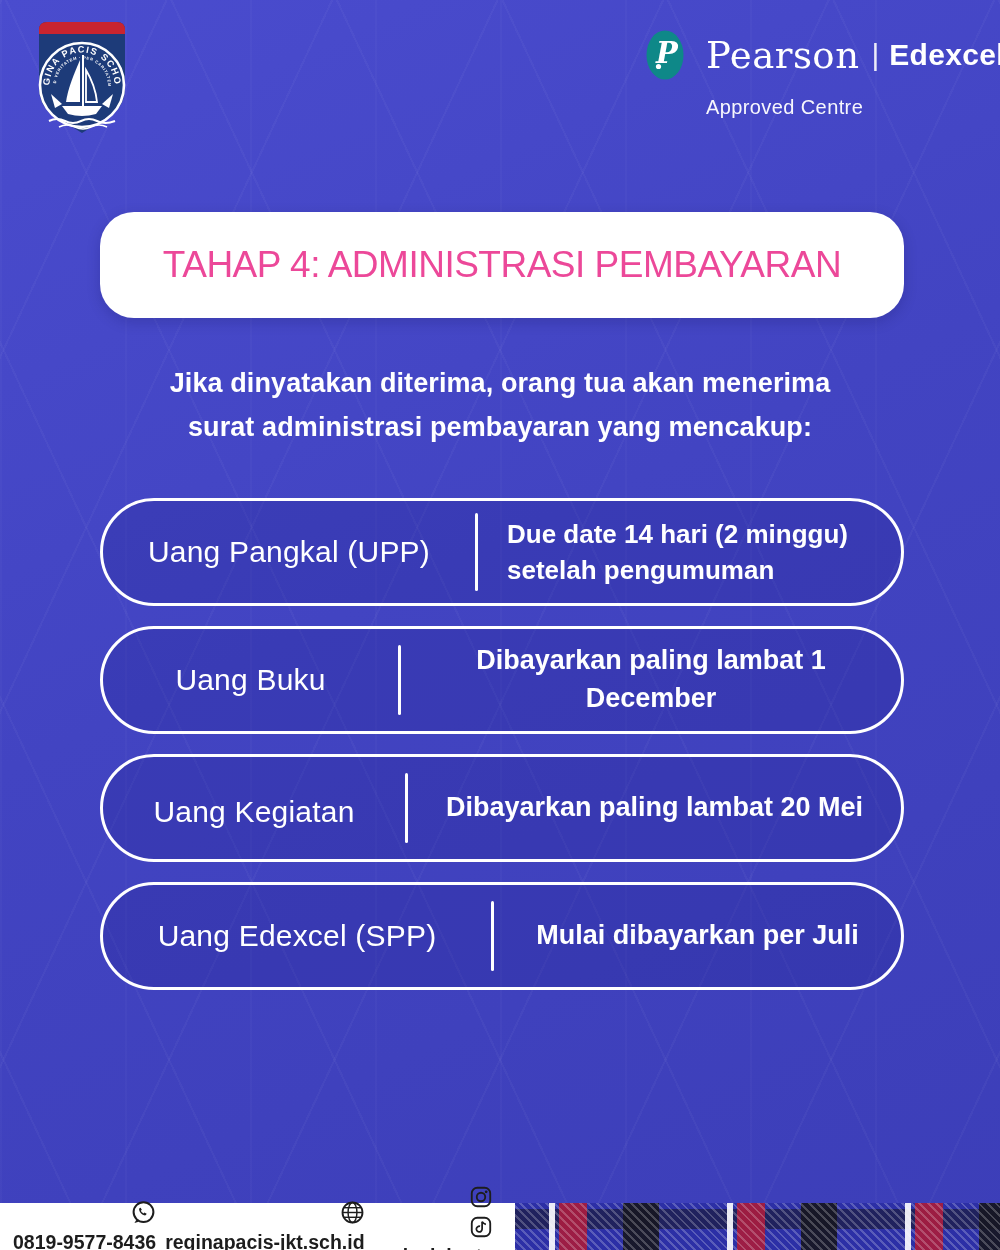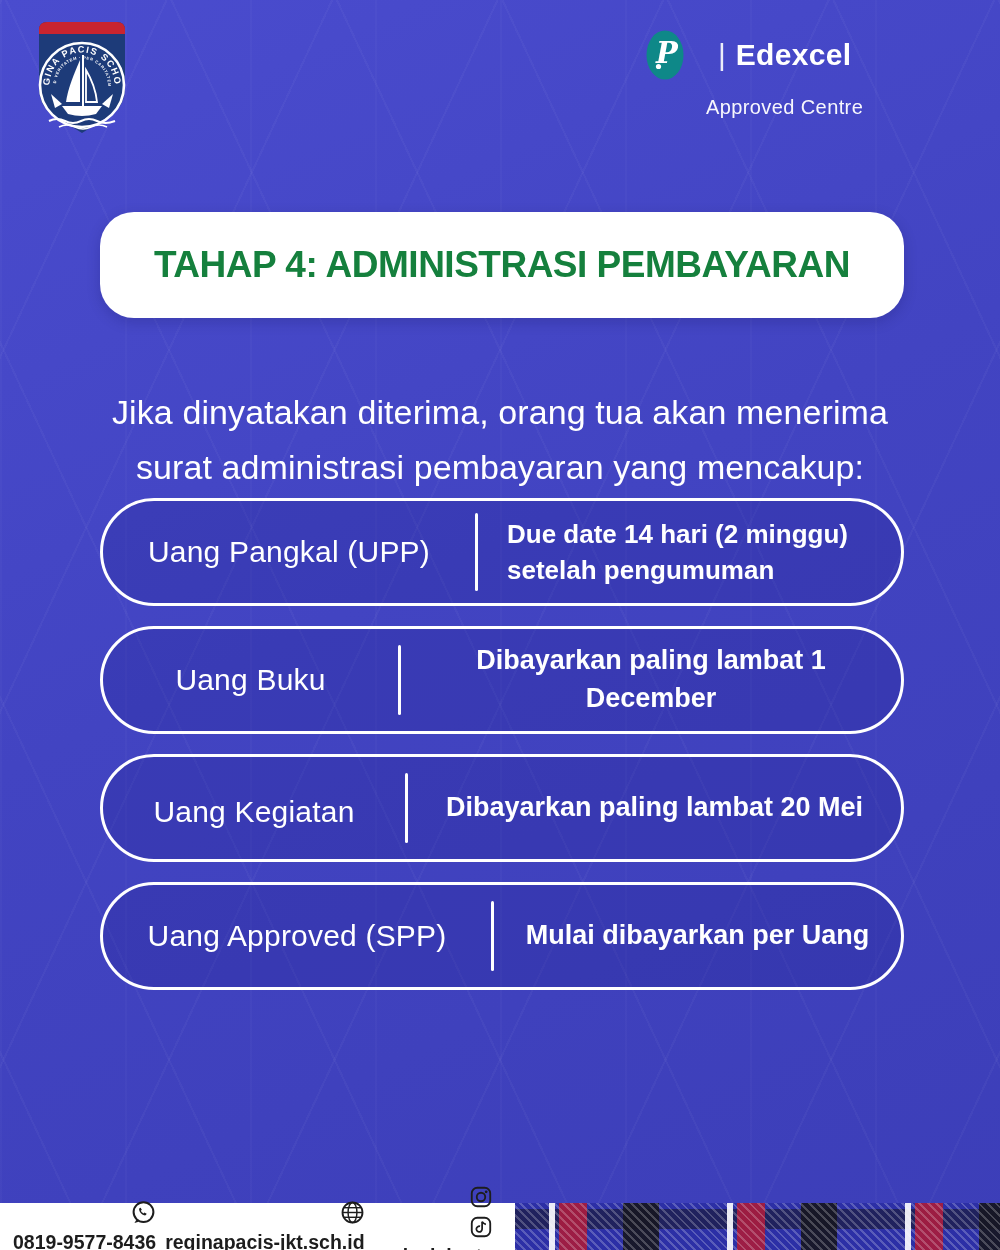--- a/index.html
+++ b/index.html
@@ -27,28 +27,28 @@
   .pearson-sub { margin:16px 0 0 60px; font-size:20px; font-weight:500; letter-spacing:0.4px; opacity:0.96; }
 
   
   .title-banner {
     position:absolute; left:100px; top:212px; width:804px; height:106px;
     background:#ffffff; border-radius:34px;
     display:flex; align-items:center; justify-content:center;
     box-shadow:0 4px 14px rgba(10,10,60,0.18);
   }
   .title-banner h1 {
-    color:#15803d; font-size:37px; font-weight:700; letter-spacing:-0.5px; white-space:nowrap;
+    color:#ec4899; font-size:37px; font-weight:400; letter-spacing:-0.5px; white-space:nowrap;
   }
 
   
   .intro {
     position:absolute; left:50px; top:362px; width:900px;
-    color:#ffffff; font-size:34px; font-weight:400; text-align:center;
-    line-height:1.62; white-space:pre-line; letter-spacing:0.1px;margin-top:23px;
+    color:#ffffff; font-size:27px; font-weight:700; text-align:center;
+    line-height:1.62; white-space:pre-line; letter-spacing:0.1px;
   }
 
   
   .rows { position:absolute; left:100px; top:498px; width:804px; }
   .pill {
     width:804px; height:108px; margin-bottom:20px;
     border:3px solid #ffffff; border-radius:54px;
     background:rgba(23,23,130,0.20);
     display:flex; align-items:stretch; color:#fff;
   }
@@ -126,20 +126,21 @@
     </g>
   </svg>
 
   <div class="pearson">
     <div class="pearson-row">
       <svg class="pearson-mark" viewBox="0 0 38 50">
         <ellipse cx="19" cy="25" rx="18.5" ry="24.5" fill="#0e8888"></ellipse>
         <text x="21" y="33" text-anchor="middle" font-family="DejaVu Serif, serif" font-style="italic" font-weight="bold" font-size="29" fill="#ffffff">P</text>
         <circle cx="12.5" cy="36.5" r="2.6" fill="#ffffff"></circle>
       </svg>
+      <span class="pearson-brand">Pearson</span>
       <span class="pearson-sep">|</span>
       <span class="pearson-product">Edexcel</span>
     </div>
     <div class="pearson-sub">Approved Centre</div>
   </div>
 
   <div class="title-banner">
     <h1>TAHAP 4: ADMINISTRASI PEMBAYARAN</h1>
   </div>
 
@@ -157,23 +158,23 @@
       <div class="pill-label">Uang Buku</div>
       <div class="pill-divider"></div>
       <div class="pill-desc">Dibayarkan paling lambat 1 December</div>
     </div>
     <div class="pill">
       <div class="pill-label">Uang Kegiatan</div>
       <div class="pill-divider"></div>
       <div class="pill-desc">Dibayarkan paling lambat 20 Mei</div>
     </div>
     <div class="pill">
-      <div class="pill-label">Uang Approved (SPP)</div>
-      <div class="pill-divider"></div>
-      <div class="pill-desc">Mulai dibayarkan per Uang</div>
+      <div class="pill-label">Uang Edexcel (SPP)</div>
+      <div class="pill-divider"></div>
+      <div class="pill-desc">Mulai dibayarkan per Juli</div>
     </div>
   </div>
 
   <div class="footer">
     <div class="contacts">
 
       <div class="contact">
         <svg width="25" height="25" viewBox="0 0 26 26">
           <circle cx="13" cy="12.6" r="10.3" fill="none" stroke="#1d1d1d" stroke-width="2.1"></circle>
           <path d="M5.6 20.5 L3.6 24 L8 22.6 Z" fill="#1d1d1d"></path>

